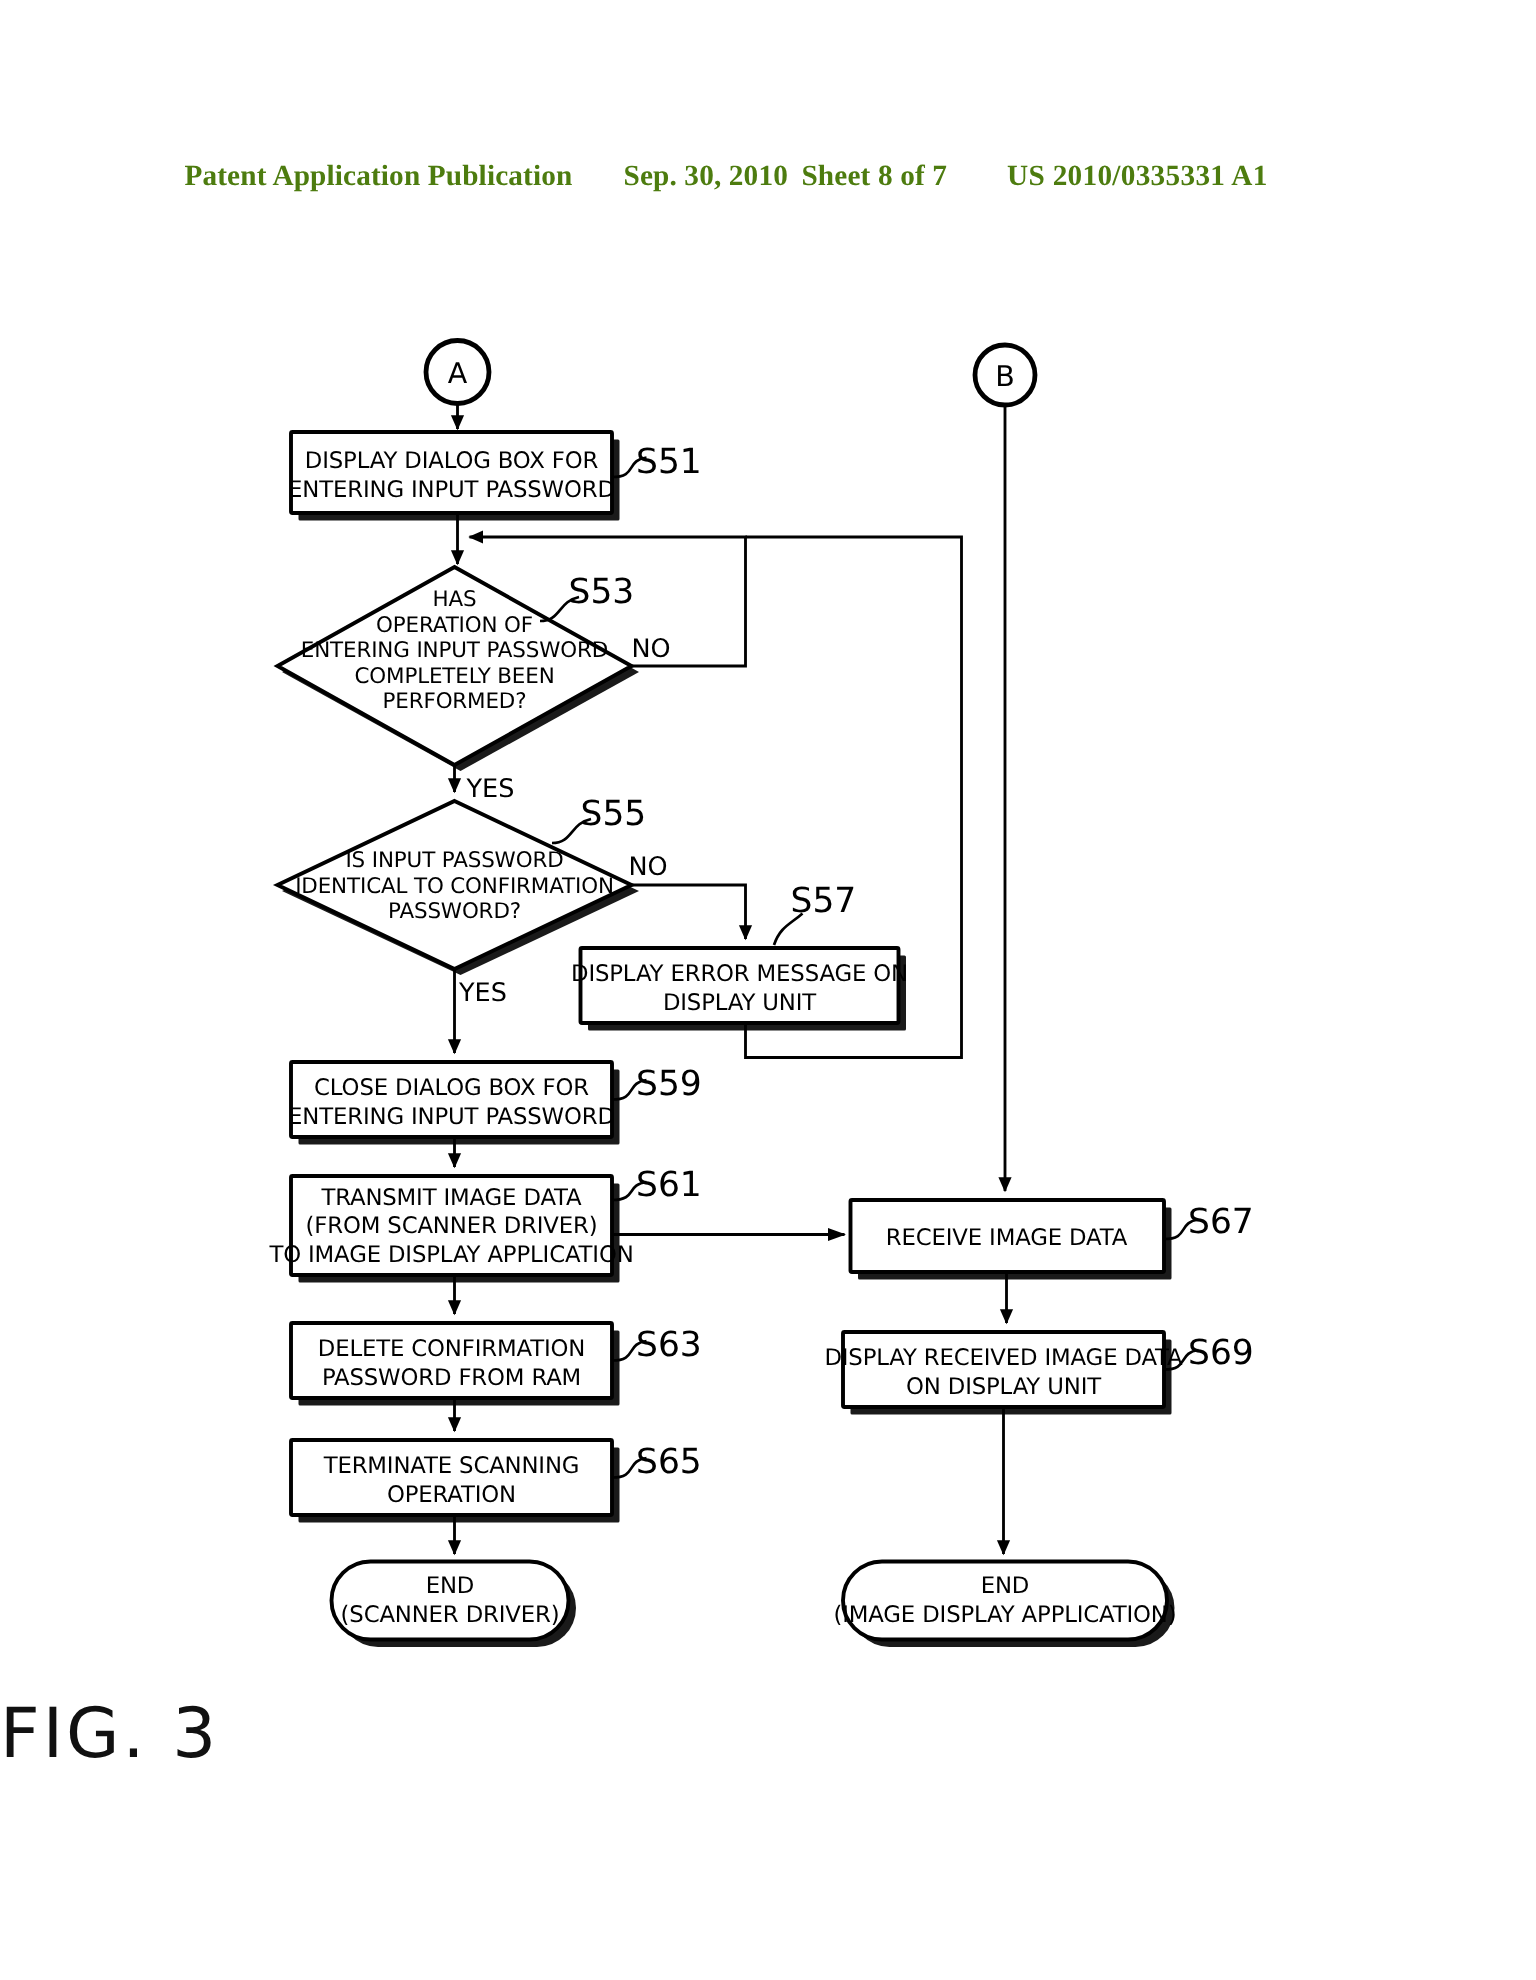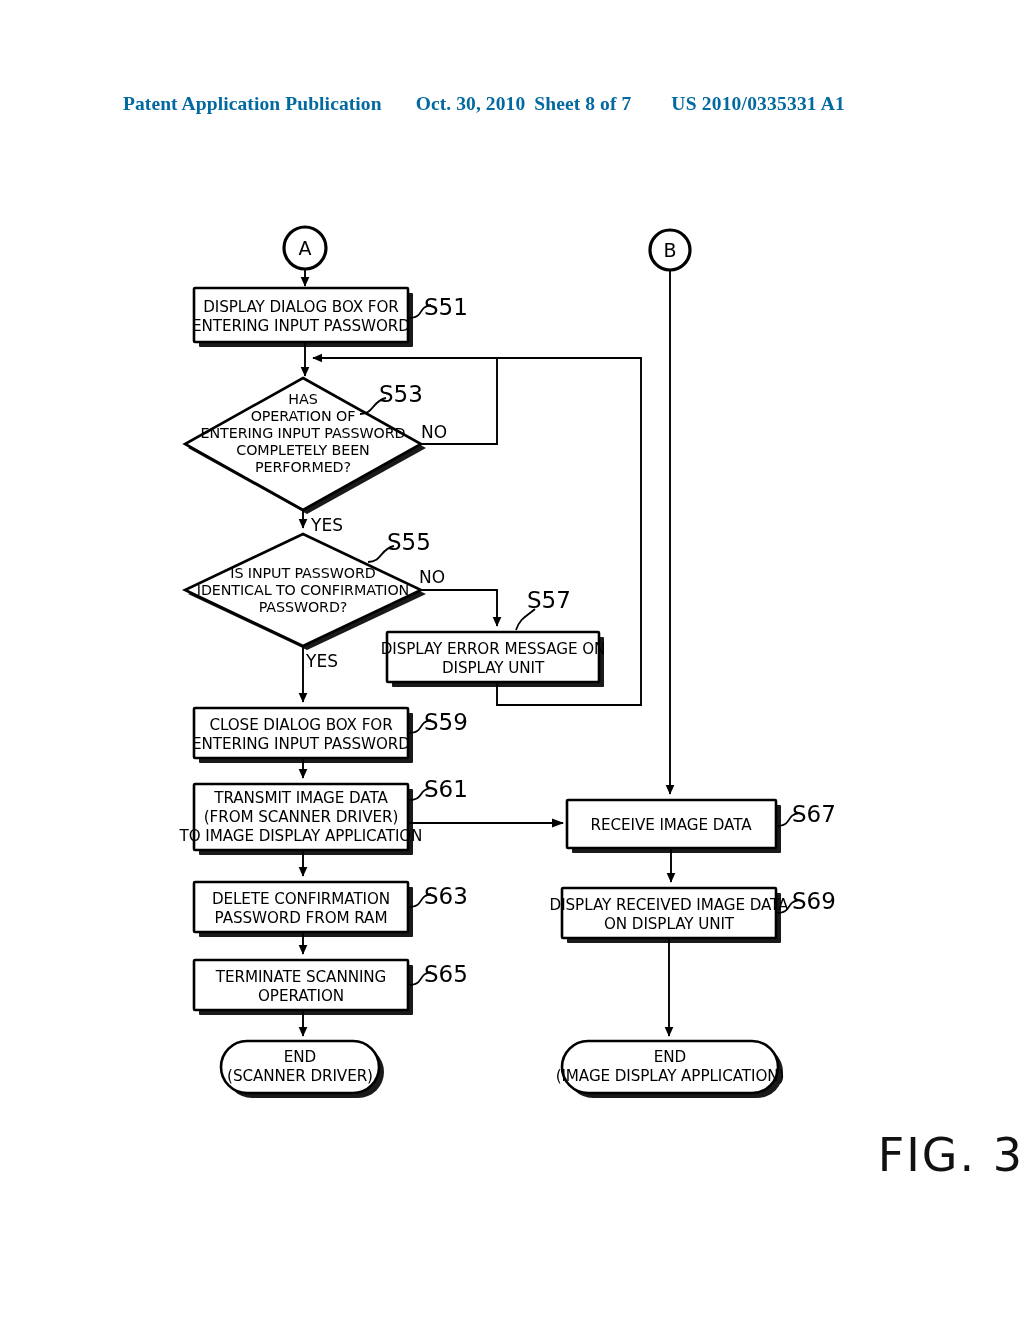--- a/index.html
+++ b/index.html
@@ -12,46 +12,46 @@
     position: relative;
     width: 1024px;
     height: 1320px;
     background: #ffffff;
     overflow: hidden;
     font-family: "Liberation Sans", sans-serif;
   }
   
   #patent-header {
     position: absolute;
-    top: 88px;
+    top: 102px;
     left: 0;
     width: 968px;
     height: 32px;
     display: flex;
     align-items: center;
     justify-content: center;
     font-family: "Liberation Serif", serif;
     font-weight: bold;
     font-size: 19.5px;
-    color: #0369a1;
+    color: #4d7c0f;
     letter-spacing: 0.1px;
     white-space: nowrap;
   }
   #patent-header .hdr-pub { margin-right: 34px; }
   #patent-header .hdr-date { margin-right: 9px; }
   #patent-header .hdr-sheet { margin-right: 40px; }
   #patent-header .hdr-num { letter-spacing: 0.2px; }
 
   
   #figure-caption {
     position: absolute;
     left: 0;
     top: 1128px;
     width: 1024px;
-    text-align: right;
+    text-align: left;
     font-family: "DejaVu Sans", sans-serif;
     font-size: 46px;
     letter-spacing: 2px;
     color: #111111;
   }
 
   
   #flowchart {
     position: absolute;
     left: 0;
@@ -113,21 +113,21 @@
     text-anchor: start;
   }
 </style>
 </head>
 <body>
 
 <div id="page">
 
   <div id="patent-header">
     <span class="hdr-pub">Patent Application Publication</span>
-    <span class="hdr-date">Oct. 30, 2010</span>
+    <span class="hdr-date">Sep. 30, 2010</span>
     <span class="hdr-sheet">Sheet 8 of 7</span>
     <span class="hdr-num">US 2010/0335331 A1</span>
   </div>
 
   <svg id="flowchart" viewBox="0 0 1024 1320">
 
     <defs>
       <marker id="arw" markerWidth="11" markerHeight="11" refX="9.2" refY="5" orient="auto" markerUnits="userSpaceOnUse">
         <path d="M0,0.6 L10,5 L0,9.4 z" class="arrowhead"></path>
       </marker>

